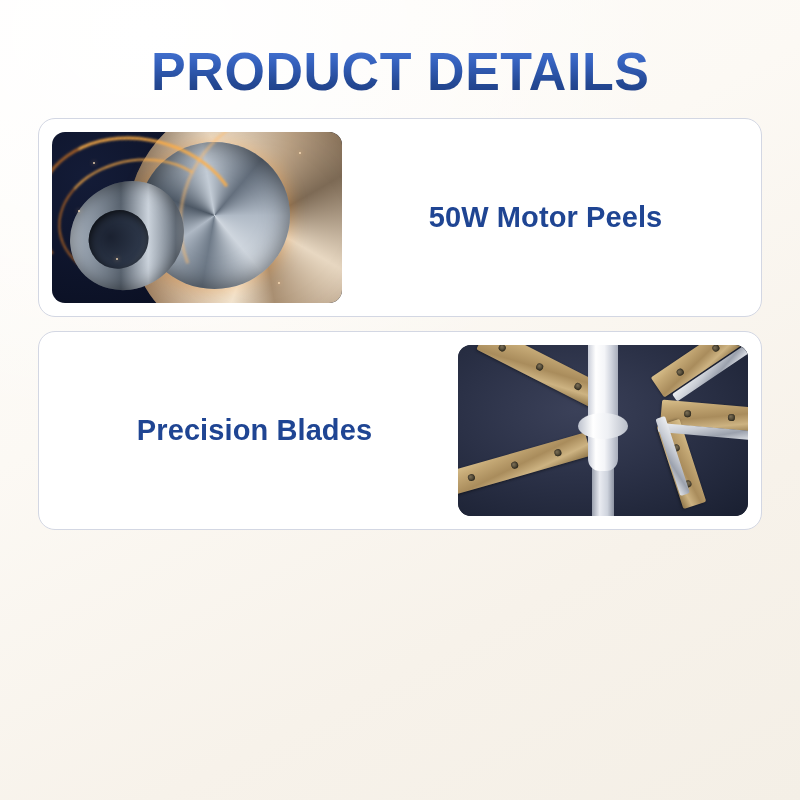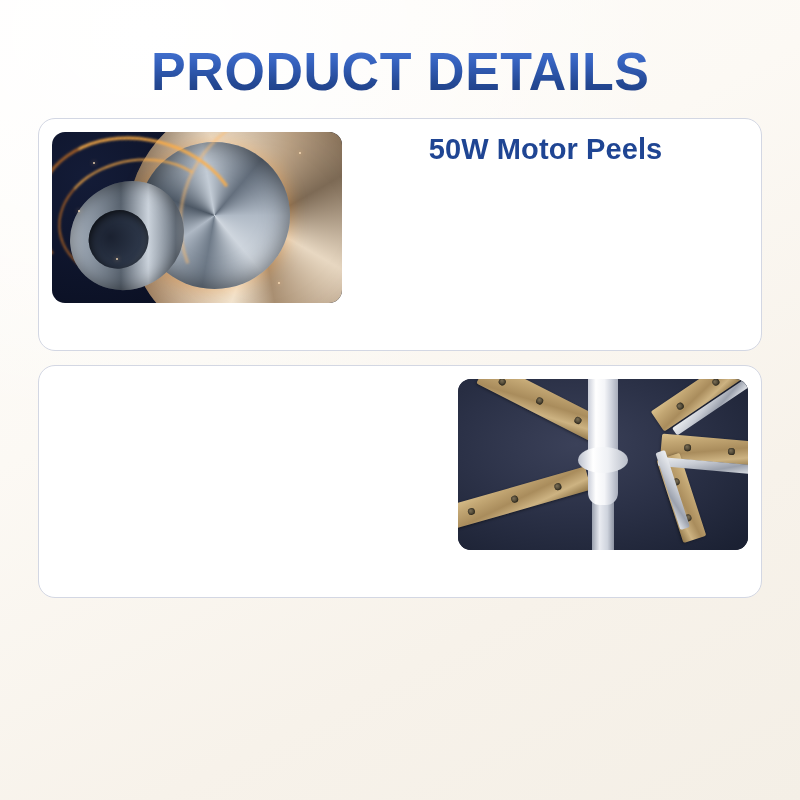--- a/index.html
+++ b/index.html
@@ -55,26 +55,26 @@
   .cards {
     width: 100%;
     padding: 0 38px;
     display: flex;
     flex-direction: column;
     gap: 14px;
   }
 
   .card {
     position: relative;
-    height: 233px;
+    height: 199px;
     background: #ffffff;
     border: 1.6px solid #d3d7e3;
     border-radius: 17px;
     display: flex;
-    align-items: flex-start;
+    align-items: center;
     padding: 13px;
     gap: 1px;
     overflow: hidden;
   }
 
   .card.reverse { flex-direction: row-reverse; }
 
   .card-media {
     width: 290px;
     height: 171px;
@@ -355,17 +355,18 @@
         </div>
 
         <div class="steel" style="left:72%; top:14%; width:30%; height:5%; transform:rotate(-34deg);"></div>
         <div class="steel" style="left:69%; top:48%; width:33%; height:5%; transform:rotate(5deg);"></div>
         <div class="steel" style="left:60%; top:62%; width:28%; height:6%; transform:rotate(72deg);"></div>
 
         <div class="shaft"></div>
         <div class="post"></div>
         <div class="collar"></div>
       </div>
+      <div class="card-label">Precision Blades</div>
     </div>
 
 
   </div>
 </div>
 
 </body></html>

